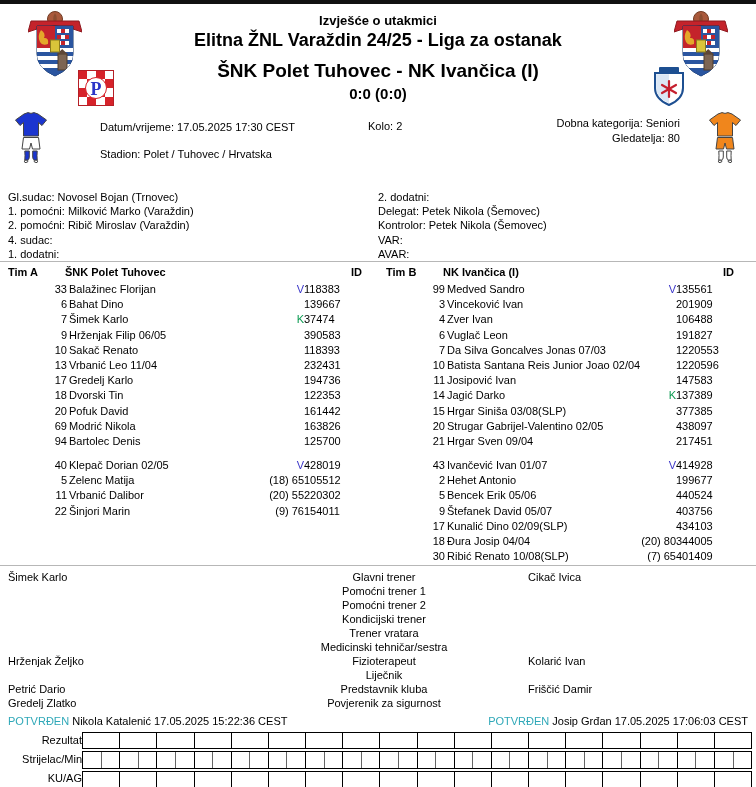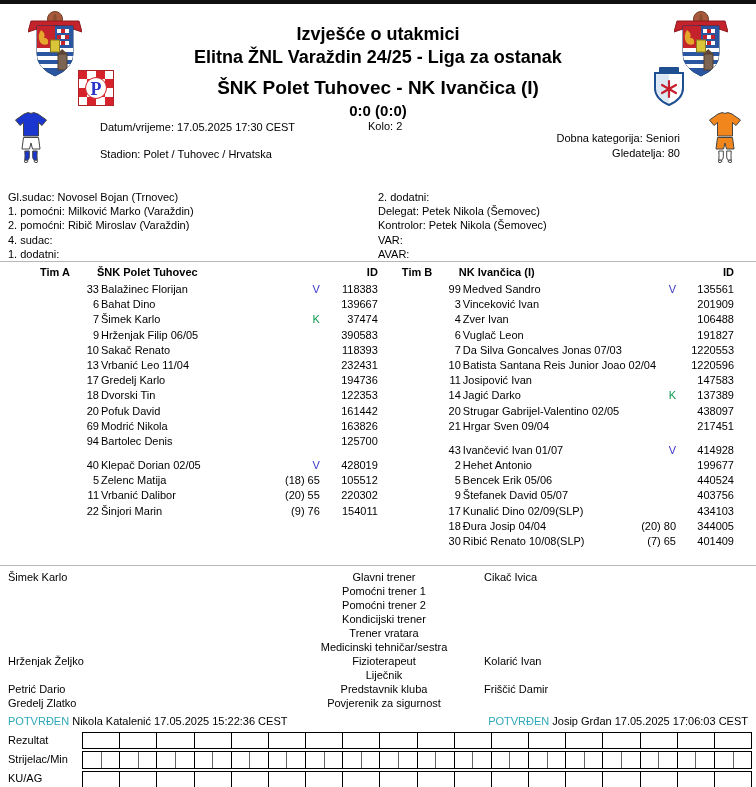--- a/index.html
+++ b/index.html
@@ -4,72 +4,72 @@
 <style>
   *{margin:0;padding:0;box-sizing:border-box;}
   html,body{background:#fff;}
   body{width:756px;height:787px;font-family:"Liberation Sans",sans-serif;font-size:11px;color:#000;}
   .page{position:relative;width:756px;height:787px;overflow:hidden;background:#fff;
     --gk-color:#3a35c8;--cap-color:#0a9a50;--ok-color:#2fa8b8;
     --home-shirt:#1b35cf;--home-shorts:#fff;--home-socks:#1b35cf;
     --away-shirt:#f0861c;--away-shorts:#f0861c;--away-socks:#fff;}
   .topbar{height:4px;background:#111;}
   .header{position:relative;height:106px;}
-  .h1{text-align:center;font-weight:bold;font-size:18px;padding-top:20px;}
+  .h1{text-align:center;font-weight:bold;font-size:13px;padding-top:9px;}
   .h2{text-align:center;font-weight:bold;font-size:18px;margin-top:2px;}
   .h3{text-align:center;font-weight:bold;font-size:19px;margin-top:9px;}
   .score{text-align:center;font-weight:bold;font-size:15px;margin-top:3px;}
   .crest{position:absolute;top:6px;width:54px;height:70px;}
   .crest.left{left:28px;}.crest.right{right:28px;}
   .clublogo{position:absolute;}
   .logo-home{left:78px;top:66px;width:36px;height:36px;}
   .logo-away{right:70px;top:62px;width:34px;height:40px;}
   .inforow{position:relative;height:76px;}
   .kit{position:absolute;top:2px;width:36px;height:52px;}
   .kit.home{left:13px;}.kit.away{right:13px;}
   .kit .shirt{stroke:#444;stroke-width:1;}
   .kit .shorts{stroke:#444;stroke-width:1;}
   .kit .sock{stroke:#444;stroke-width:1;}
   .kit .foot{fill:#fff;stroke:#444;stroke-width:1;}
   .kit.home .shirt{fill:var(--home-shirt);} .kit.home .shorts{fill:var(--home-shorts);} .kit.home .sock{fill:var(--home-socks);}
   .kit.away .shirt{fill:var(--away-shirt);} .kit.away .shorts{fill:var(--away-shorts);} .kit.away .sock{fill:var(--away-socks);}
   .i-dt{position:absolute;left:100px;top:10px;width:200px;line-height:14px;}
   .i-stadium{position:absolute;left:100px;top:38px;}
   .i-kolo{position:absolute;left:368px;top:10px;}
-  .i-right{position:absolute;right:76px;top:21px;text-align:right;line-height:15px;}
+  .i-right{position:absolute;right:76px;top:6px;text-align:right;line-height:15px;}
   .officials{display:flex;padding:4px 12px 0 8px;height:75px;}
   .off-col{line-height:14.2px;}
   .off-col.l{width:370px;}
   .sep{border:none;border-top:1px solid #b7b7b7;height:1px;}
   .rosters{display:flex;padding-top:3px;height:303px;}
   .team{width:378px;}
-  .team.a{padding:0 16px 0 8px;margin-left:32px;}
+  .team.a{padding:0 16px 0 8px;}
   .team.b{padding:0 22px 0 8px;}
   .t-head{display:flex;font-weight:bold;height:17px;line-height:15px;}
   .t-label{width:57px;}
   .t-name{flex:1;}
   .t-id{width:58px;text-align:right;}
   .p-row{display:flex;height:15.2px;line-height:15.2px;}
   .c-num{width:59px;text-align:right;}
   .c-name{flex:1;padding-left:2px;white-space:nowrap;overflow:hidden;}
   .c-mid{flex:0 0 auto;min-width:68px;text-align:right;white-space:nowrap;}
-  .c-id{width:58px;text-align:right;}
+  .c-id{width:58px;}
   .badge-V{color:var(--gk-color);}
   .badge-K{color:var(--cap-color);}
   .subs{margin-top:9px;}
   .staff{padding-top:4px;height:144px;}
   .staff-row{display:flex;height:14px;line-height:14px;}
   .st-home{width:284px;padding-left:8px;}
   .st-role{width:200px;text-align:center;}
-  .st-away{flex:1;}
+  .st-away{flex:1;margin-left:44px;}
   .confirm{display:flex;justify-content:space-between;padding:5px 8px 0 8px;height:19px;}
   .status{color:var(--ok-color);}
   .bgrid{display:flex;margin-top:3px;}
   .bg-labels{width:82px;padding-left:8px;}
-  .bg-labels div{height:19px;line-height:17px;}
+  .bg-labels div{height:19px;line-height:17px;text-align:right;}
   .bg-grid{flex:1;margin-right:4px;}
   .grid-row{display:flex;border:1.5px solid #000;height:17px;margin-bottom:2px;background:#fff;}
   .grid-row.mid{height:18px;}
   .gcell{flex:1;border-right:1.5px solid #000;display:flex;}
   .gcell:last-child{border-right:none;}
   .ghalf{flex:1;}
   .ghalf + .ghalf{border-left:1px solid #666;}
 </style>
 </head>
 <body>
@@ -372,20 +372,25 @@
             <span class="c-name">Josipović Ivan</span>
             <span class="c-id">147583</span>
           </div>
           <div class="p-row">
             <span class="c-num">14</span>
             <span class="c-name">Jagić Darko</span>
             <span class="c-mid"><span class="badge-K">K</span></span>
             <span class="c-id">137389</span>
           </div>
           <div class="p-row">
+            <span class="c-num">15</span>
+            <span class="c-name">Hrgar Siniša 03/08(SLP)</span>
+            <span class="c-id">377385</span>
+          </div>
+          <div class="p-row">
             <span class="c-num">20</span>
             <span class="c-name">Strugar Gabrijel-Valentino 02/05</span>
             <span class="c-id">438097</span>
           </div>
           <div class="p-row">
             <span class="c-num">21</span>
             <span class="c-name">Hrgar Sven 09/04</span>
             <span class="c-id">217451</span>
           </div>
         </div>

